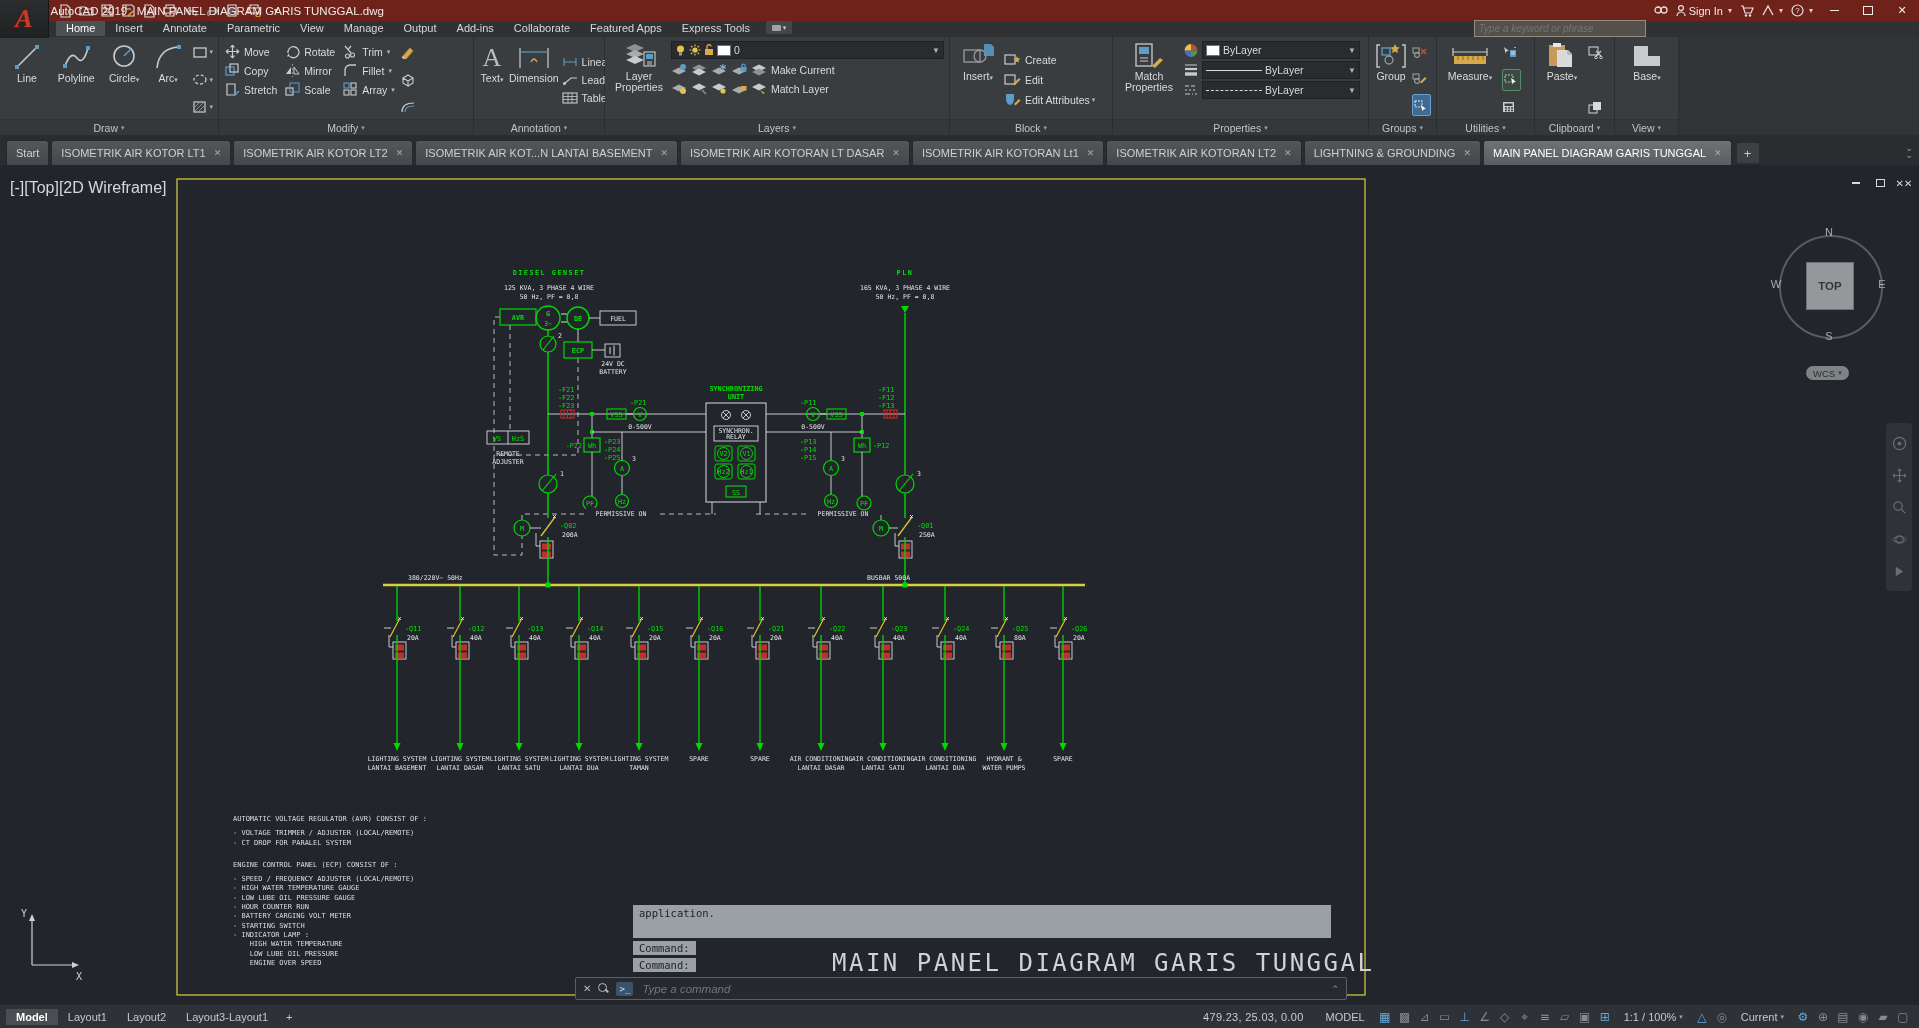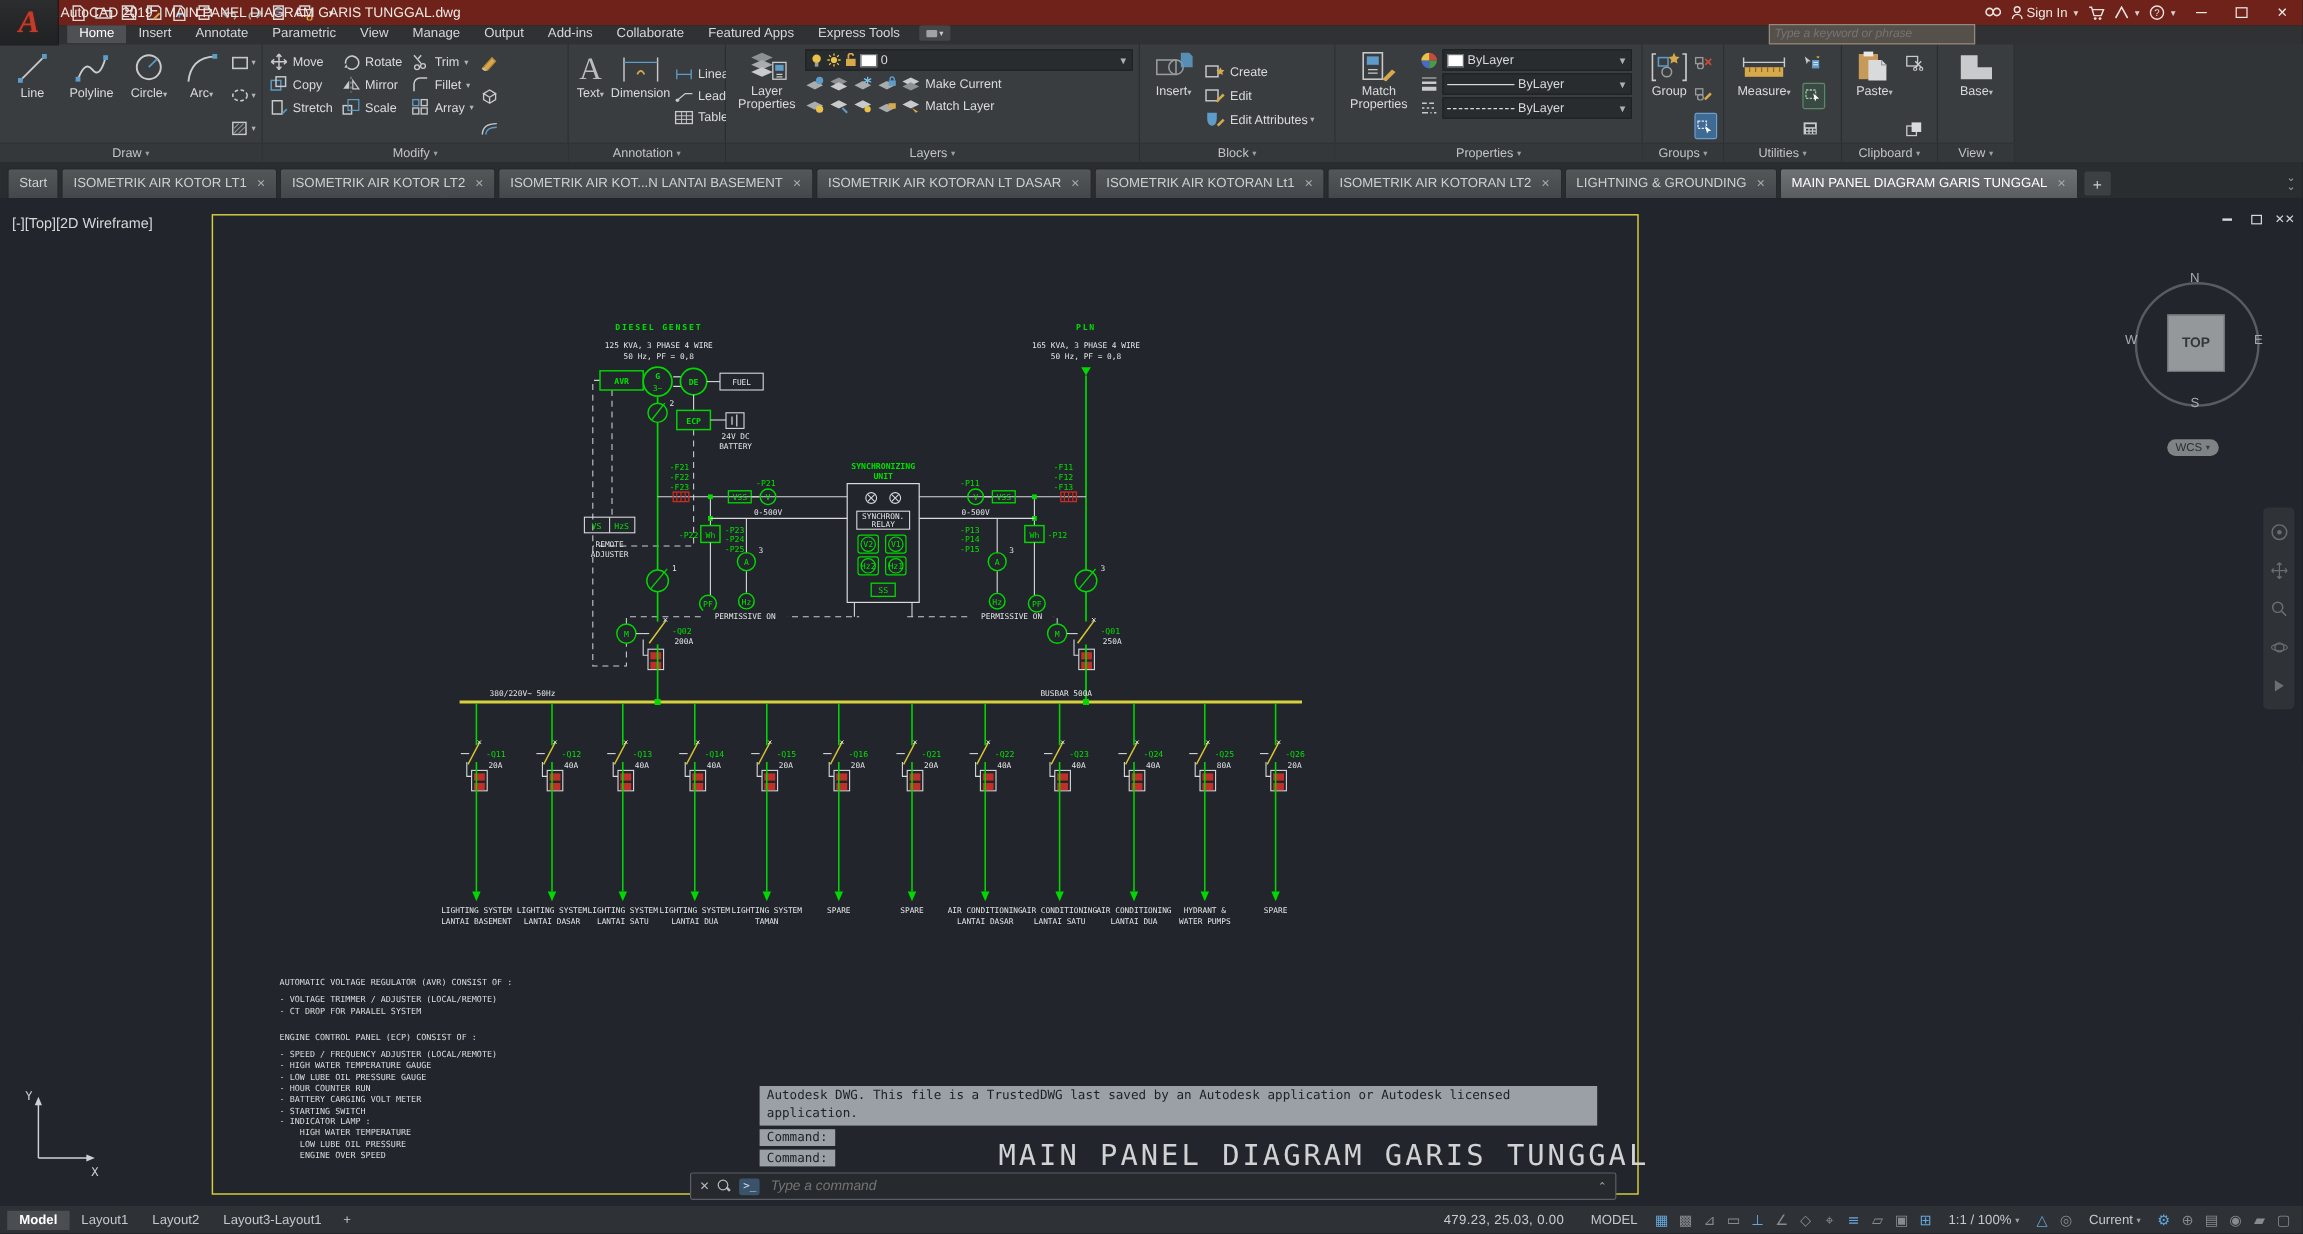--- a/index.html
+++ b/index.html
@@ -64,21 +64,21 @@
   .ftab{height:24px;display:flex;align-items:center;padding:0 9px;background:linear-gradient(#53575a,#44474b);color:#ced1d3;font-size:11px;border-radius:3px 3px 0 0;margin-right:2px;border:1px solid #26282b;border-bottom:0;white-space:nowrap;}
   .ftab.active{background:linear-gradient(#6e7275,#595d60);color:#ffffff;}
   .ftab .x{margin-left:8px;color:#a6aaad;font-size:9px;}
   .ftab .x::after{content:"✕";}
   .plusbtn{width:22px;height:20px;margin:0 0 2px 3px;background:#3c4043;border-radius:2px;color:#c9cccd;display:flex;align-items:center;justify-content:center;font-size:13px;}
   .plusbtn::after{content:"+";}
   .tabs-overflow{position:absolute;right:6px;bottom:6px;color:#9da1a4;font-size:9px;line-height:7px;text-align:center;}
 
   
   .canvas{position:relative;height:840px;background:#22262c;flex:0 0 auto;overflow:hidden;}
-  .vplabel{position:absolute;left:10px;top:14px;font-size:12px;color:#d6d8da;z-index:6;}
+  .vplabel{position:absolute;left:10px;top:14px;font-size:16px;color:#d6d8da;z-index:6;}
   .docbtns{position:absolute;right:8px;top:12px;display:flex;gap:10px;z-index:6;color:#d7d9da;align-items:center;}
   .docbtns .b{display:flex;align-items:center;justify-content:center;width:14px;height:12px;}
   .docbtns .bar{width:8px;height:1.5px;background:#d7d9da;}
   .docbtns .rest{width:7px;height:6px;border:1.2px solid #d7d9da;}
   .docbtns .closex{font-size:10px;}
 
   #diagram{position:absolute;left:0;top:0;z-index:1;}
 
   
   .viewcube{position:absolute;left:1772px;top:63px;width:114px;height:114px;z-index:5;}
@@ -1281,21 +1281,20 @@
       <svg class="nav-ico" viewBox="0 0 16 16">
           <circle cx="8" cy="8" r="4" fill="none" stroke="#787d81" stroke-width="1.2"></circle>
           <ellipse cx="8" cy="8" rx="7" ry="3" fill="none" stroke="#787d81" stroke-width="1"></ellipse>
         </svg>
       <svg class="nav-ico" viewBox="0 0 16 16">
           <path d="M4,3 l8,5 -8,5 z" fill="#787d81"></path>
         </svg>
     </div>
 
     <div class="trustbox">
-      <div>Autodesk DWG.  This file is a TrustedDWG last saved by an Autodesk application or Autodesk licensed</div>
       <div>application.</div>
     </div>
     <div id="cmdhistory">
         <div class="cmdhist" style="top: 776px;">Command:</div>
         <div class="cmdhist" style="top: 793px;">Command:</div>
       </div>
     <div class="cmdbar">
       <span class="cx"></span>
       <span class="mag"></span>
       <span class="promptchip">&gt;_</span>

